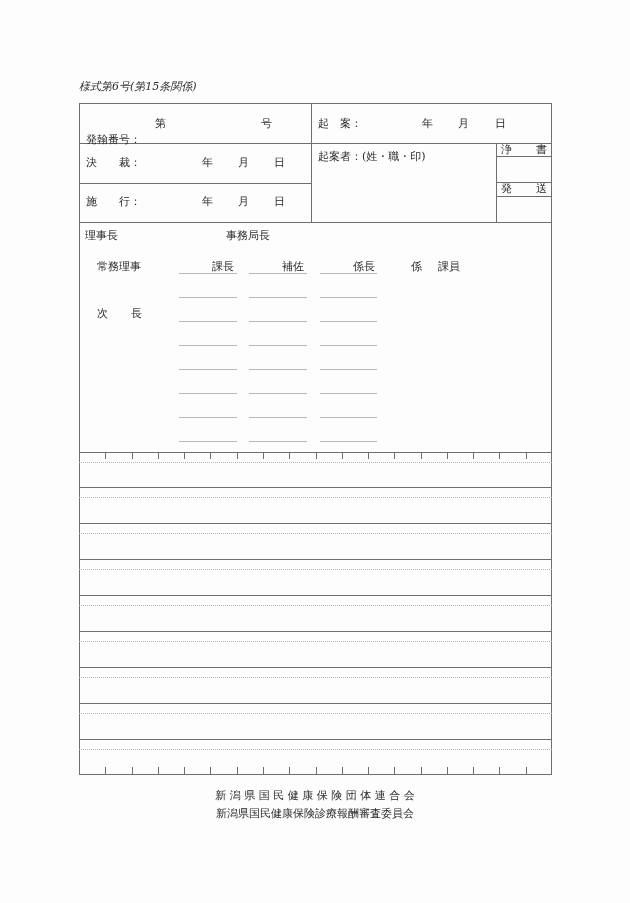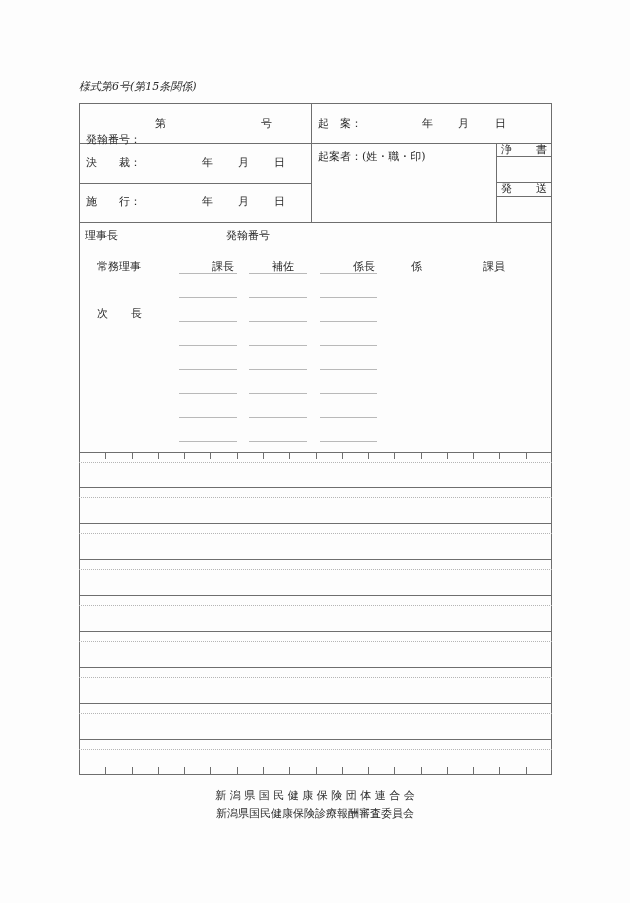--- a/index.html
+++ b/index.html
@@ -54,30 +54,30 @@
 <div class="t" style="left:274px; top:196px;">日</div>
 
 <div class="t" style="left:318px; top:151px;">起案者：(姓・職・印)</div>
 
 <div class="t" style="left:501px; top:144px;">浄</div>
 <div class="t" style="left:536px; top:144px;">書</div>
 <div class="t" style="left:501px; top:183px;">発</div>
 <div class="t" style="left:536px; top:183px;">送</div>
 
 <div class="t" style="left:85px; top:230px;">理事長</div>
-<div class="t" style="left:226px; top:230px;">発翰番号</div>
+<div class="t" style="left:226px; top:230px;">事務局長</div>
 <div class="t" style="left:97px; top:261px;">常務理事</div>
 <div class="t" style="left:97px; top:308px;">次</div>
 <div class="t" style="left:131px; top:308px;">長</div>
 
 <div class="t" style="left:212px; top:261px;">課長</div>
-<div class="t" style="left:272px; top:261px;">補佐</div>
+<div class="t" style="left:282px; top:261px;">補佐</div>
 <div class="t" style="left:353px; top:261px;">係長</div>
 <div class="t" style="left:411px; top:261px;">係</div>
-<div class="t" style="left:483px; top:261px;">課員</div>
+<div class="t" style="left:438px; top:261px;">課員</div>
 
 <div id="approval-lines">
     <div class="uline" style="left: 179px; top: 273px; width: 58px;"></div>
     <div class="uline" style="left: 249px; top: 273px; width: 58px;"></div>
     <div class="uline" style="left: 320px; top: 273px; width: 57px;"></div>
     <div class="uline" style="left: 179px; top: 297px; width: 58px;"></div>
     <div class="uline" style="left: 249px; top: 297px; width: 58px;"></div>
     <div class="uline" style="left: 320px; top: 297px; width: 57px;"></div>
     <div class="uline" style="left: 179px; top: 321px; width: 58px;"></div>
     <div class="uline" style="left: 249px; top: 321px; width: 58px;"></div>

